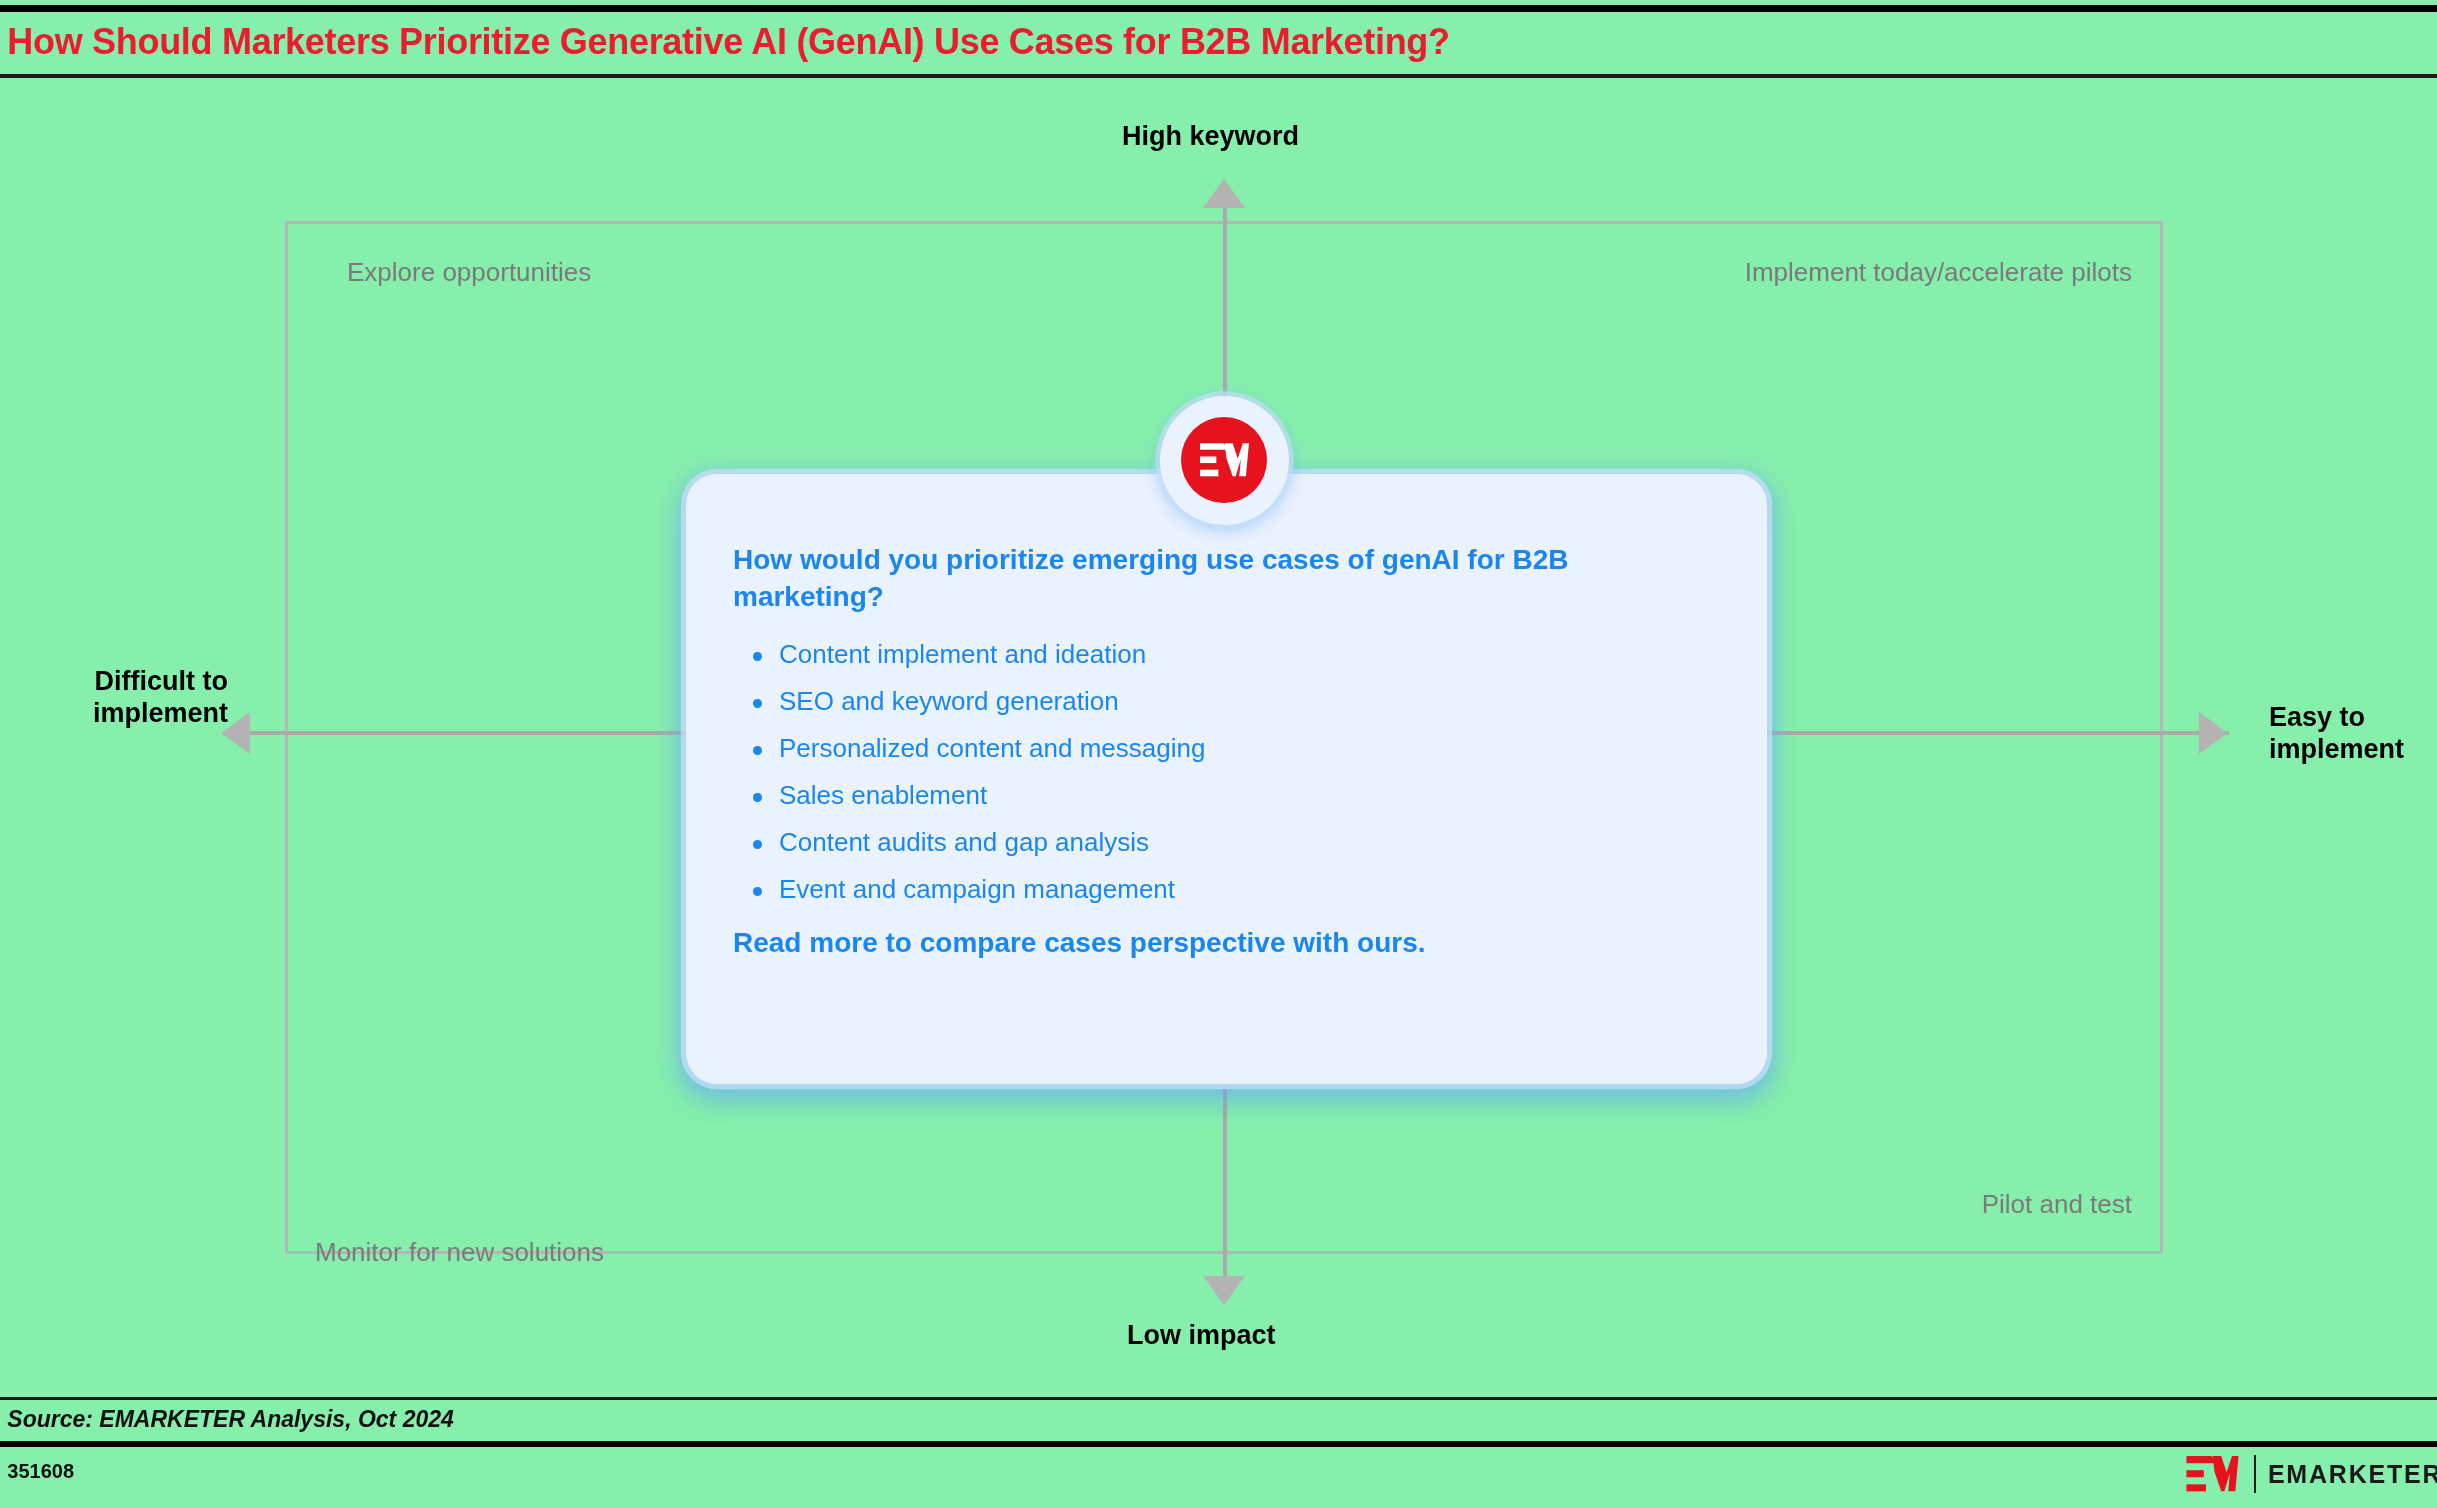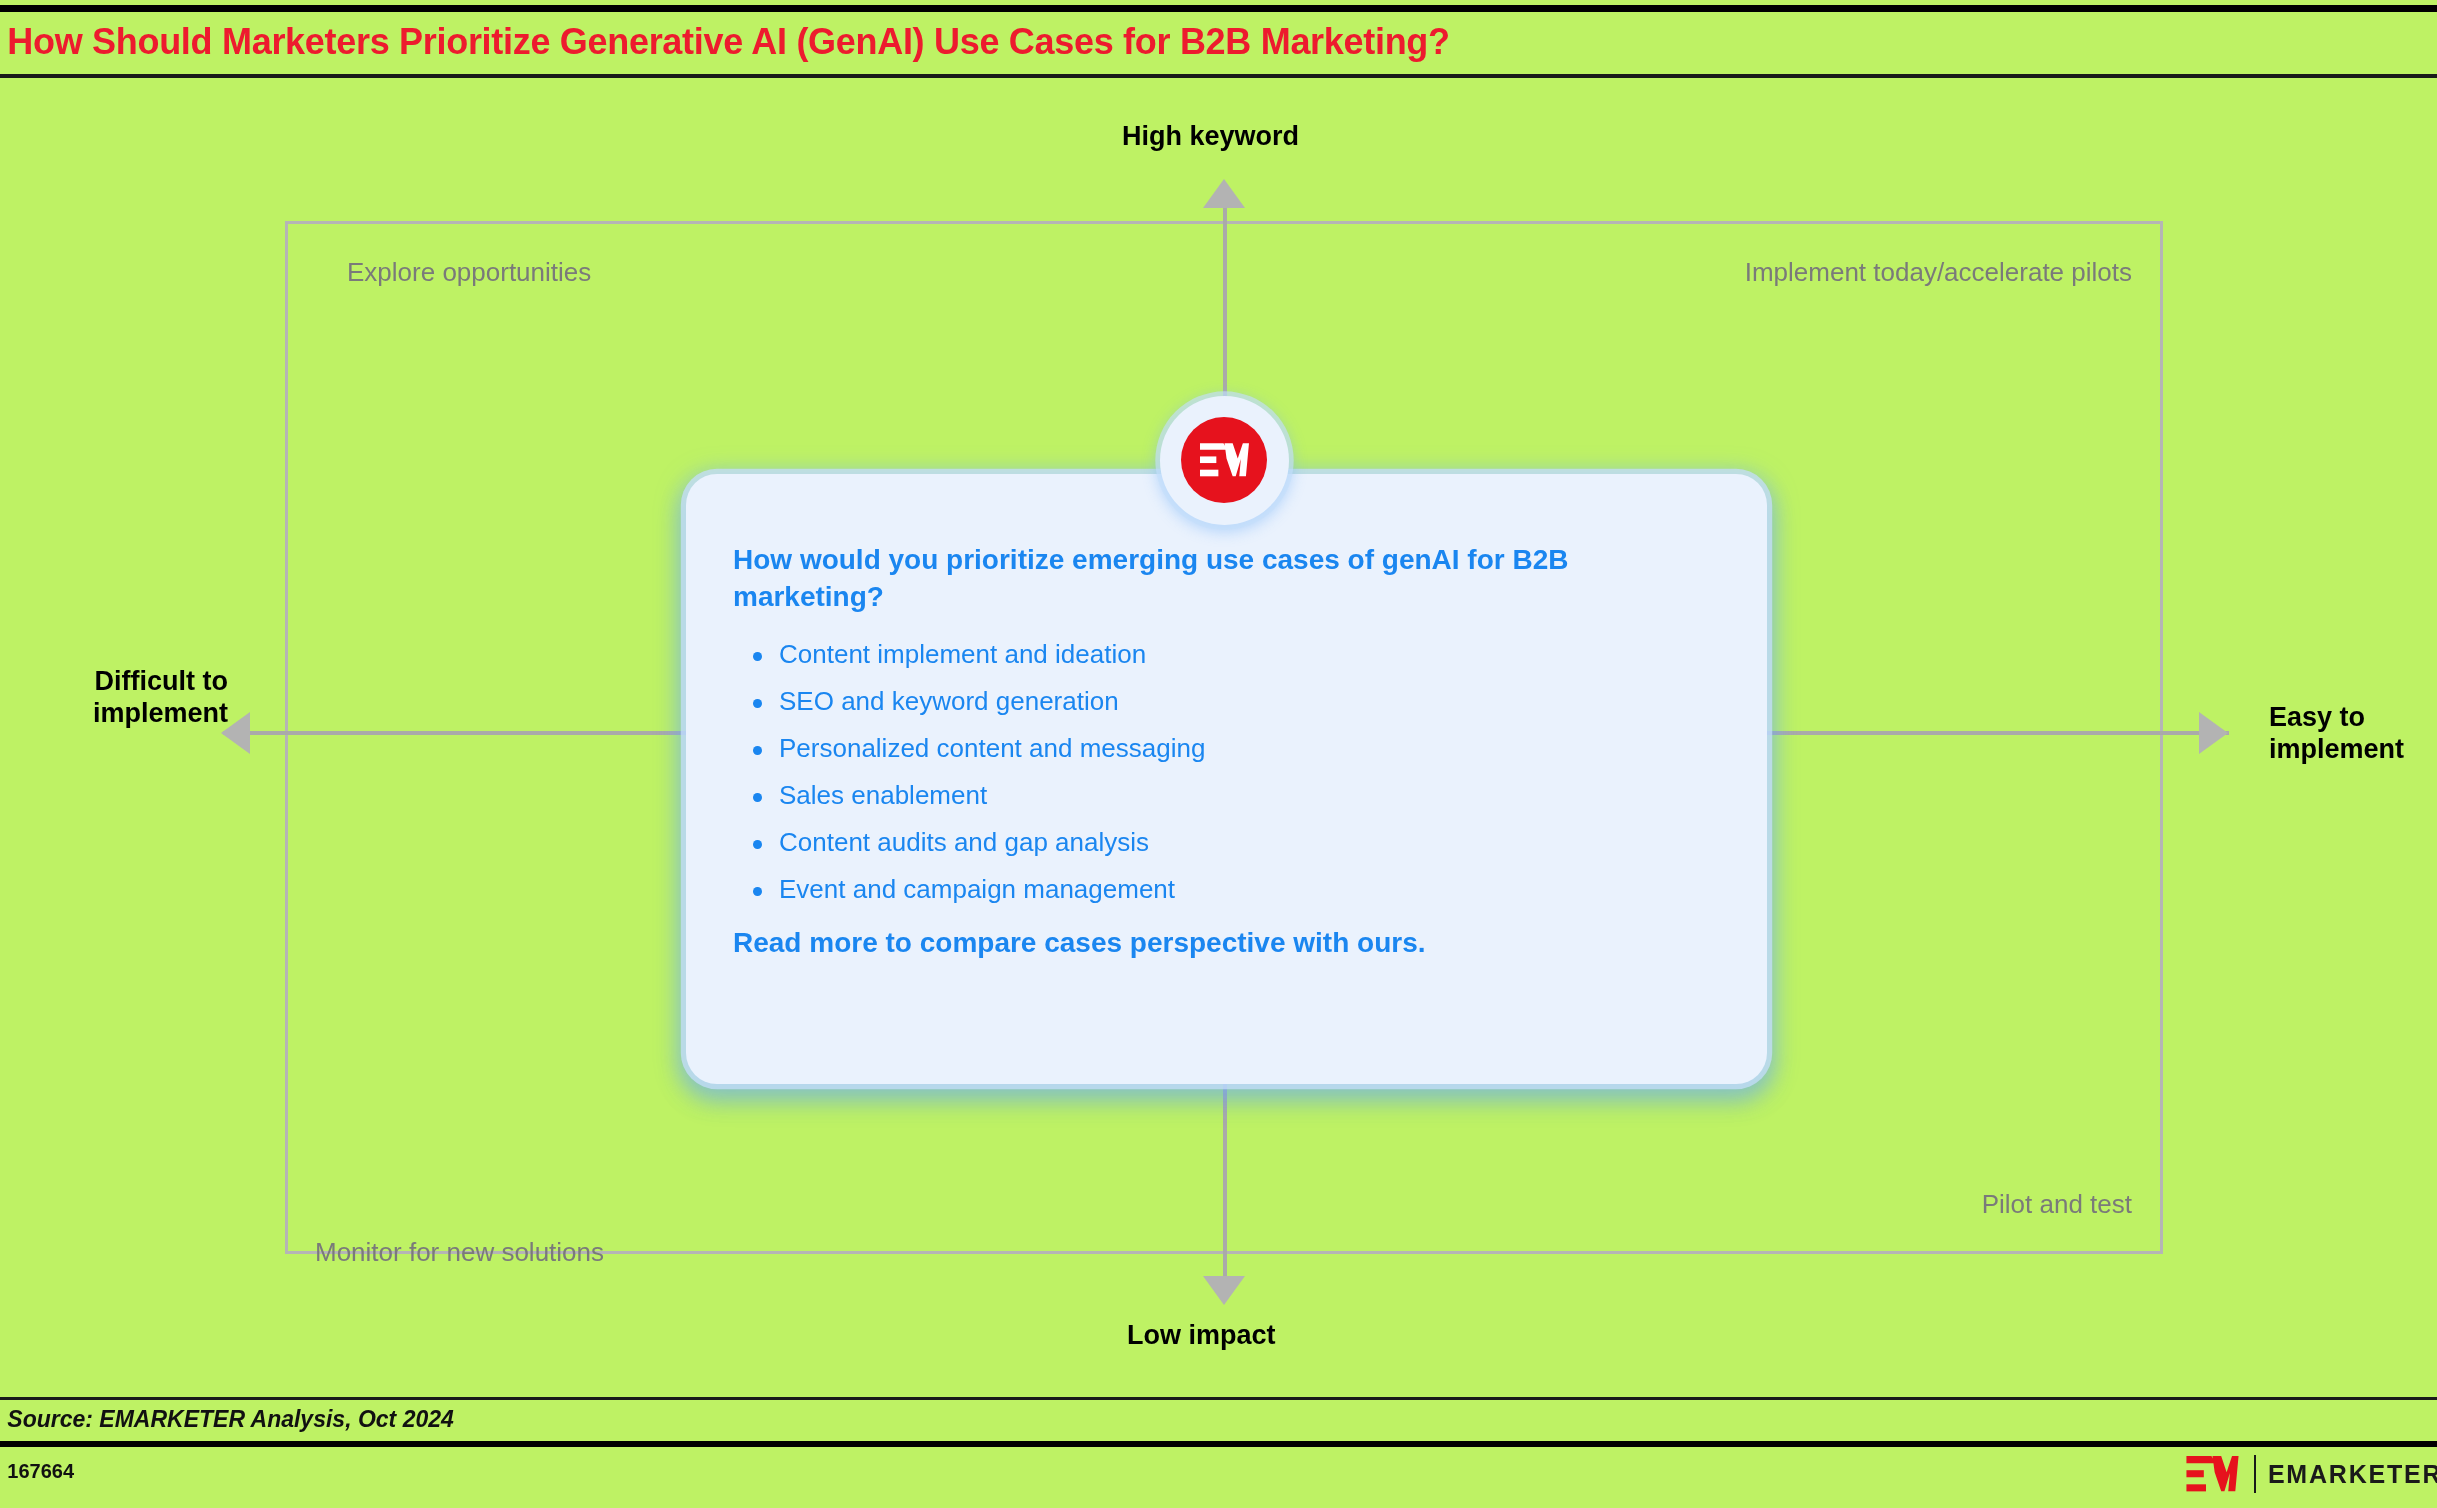--- a/index.html
+++ b/index.html
@@ -9,21 +9,21 @@
     height: 1508px;
     background: #ffffff;
     font-family: "Liberation Sans", sans-serif;
     overflow: hidden;
   }
 
   .page {
     position: relative;
     width: 2438px;
     height: 1508px;
-    background: #bef264;
+    background: #86efac;
   }
 
   
   .top-rule {
     position: absolute;
     left: 0; top: 5.2px;
     width: 2438px; height: 6.8px;
     background: #000000;
   }
 
@@ -311,21 +311,21 @@
       <path fill="#ffffff" d="M2 2 h46 l8 13 H2 Z"></path>
       <path fill="#ffffff" d="M2 28 h32 v13 H2 Z"></path>
       <path fill="#ffffff" d="M2 54 h36 v13 H2 Z"></path>
       <path fill="#ffffff" d="M50 2 h16 l10 30 L86 2 h12 l-6 65 h-13 l3 -34 L72 67 h-6 L54 32 Z"></path>
     </svg>
   </div>
 
   <div class="footer-rule-top"></div>
   <div class="source">Source: EMARKETER Analysis, Oct 2024</div>
   <div class="footer-rule-bottom"></div>
-  <div class="chart-id">167664</div>
+  <div class="chart-id">351608</div>
 
   <div class="footer-logo">
     <svg class="mark" viewBox="0 0 100 70" xmlns="http://www.w3.org/2000/svg" aria-hidden="true">
       <path fill="#e6121d" d="M2 2 h46 l8 13 H2 Z"></path>
       <path fill="#e6121d" d="M2 28 h32 v13 H2 Z"></path>
       <path fill="#e6121d" d="M2 54 h36 v13 H2 Z"></path>
       <path fill="#e6121d" d="M50 2 h16 l10 30 L86 2 h12 l-6 65 h-13 l3 -34 L72 67 h-6 L54 32 Z"></path>
     </svg>
     <div class="divider"></div>
     <div class="wordmark">EMARKETER</div>

